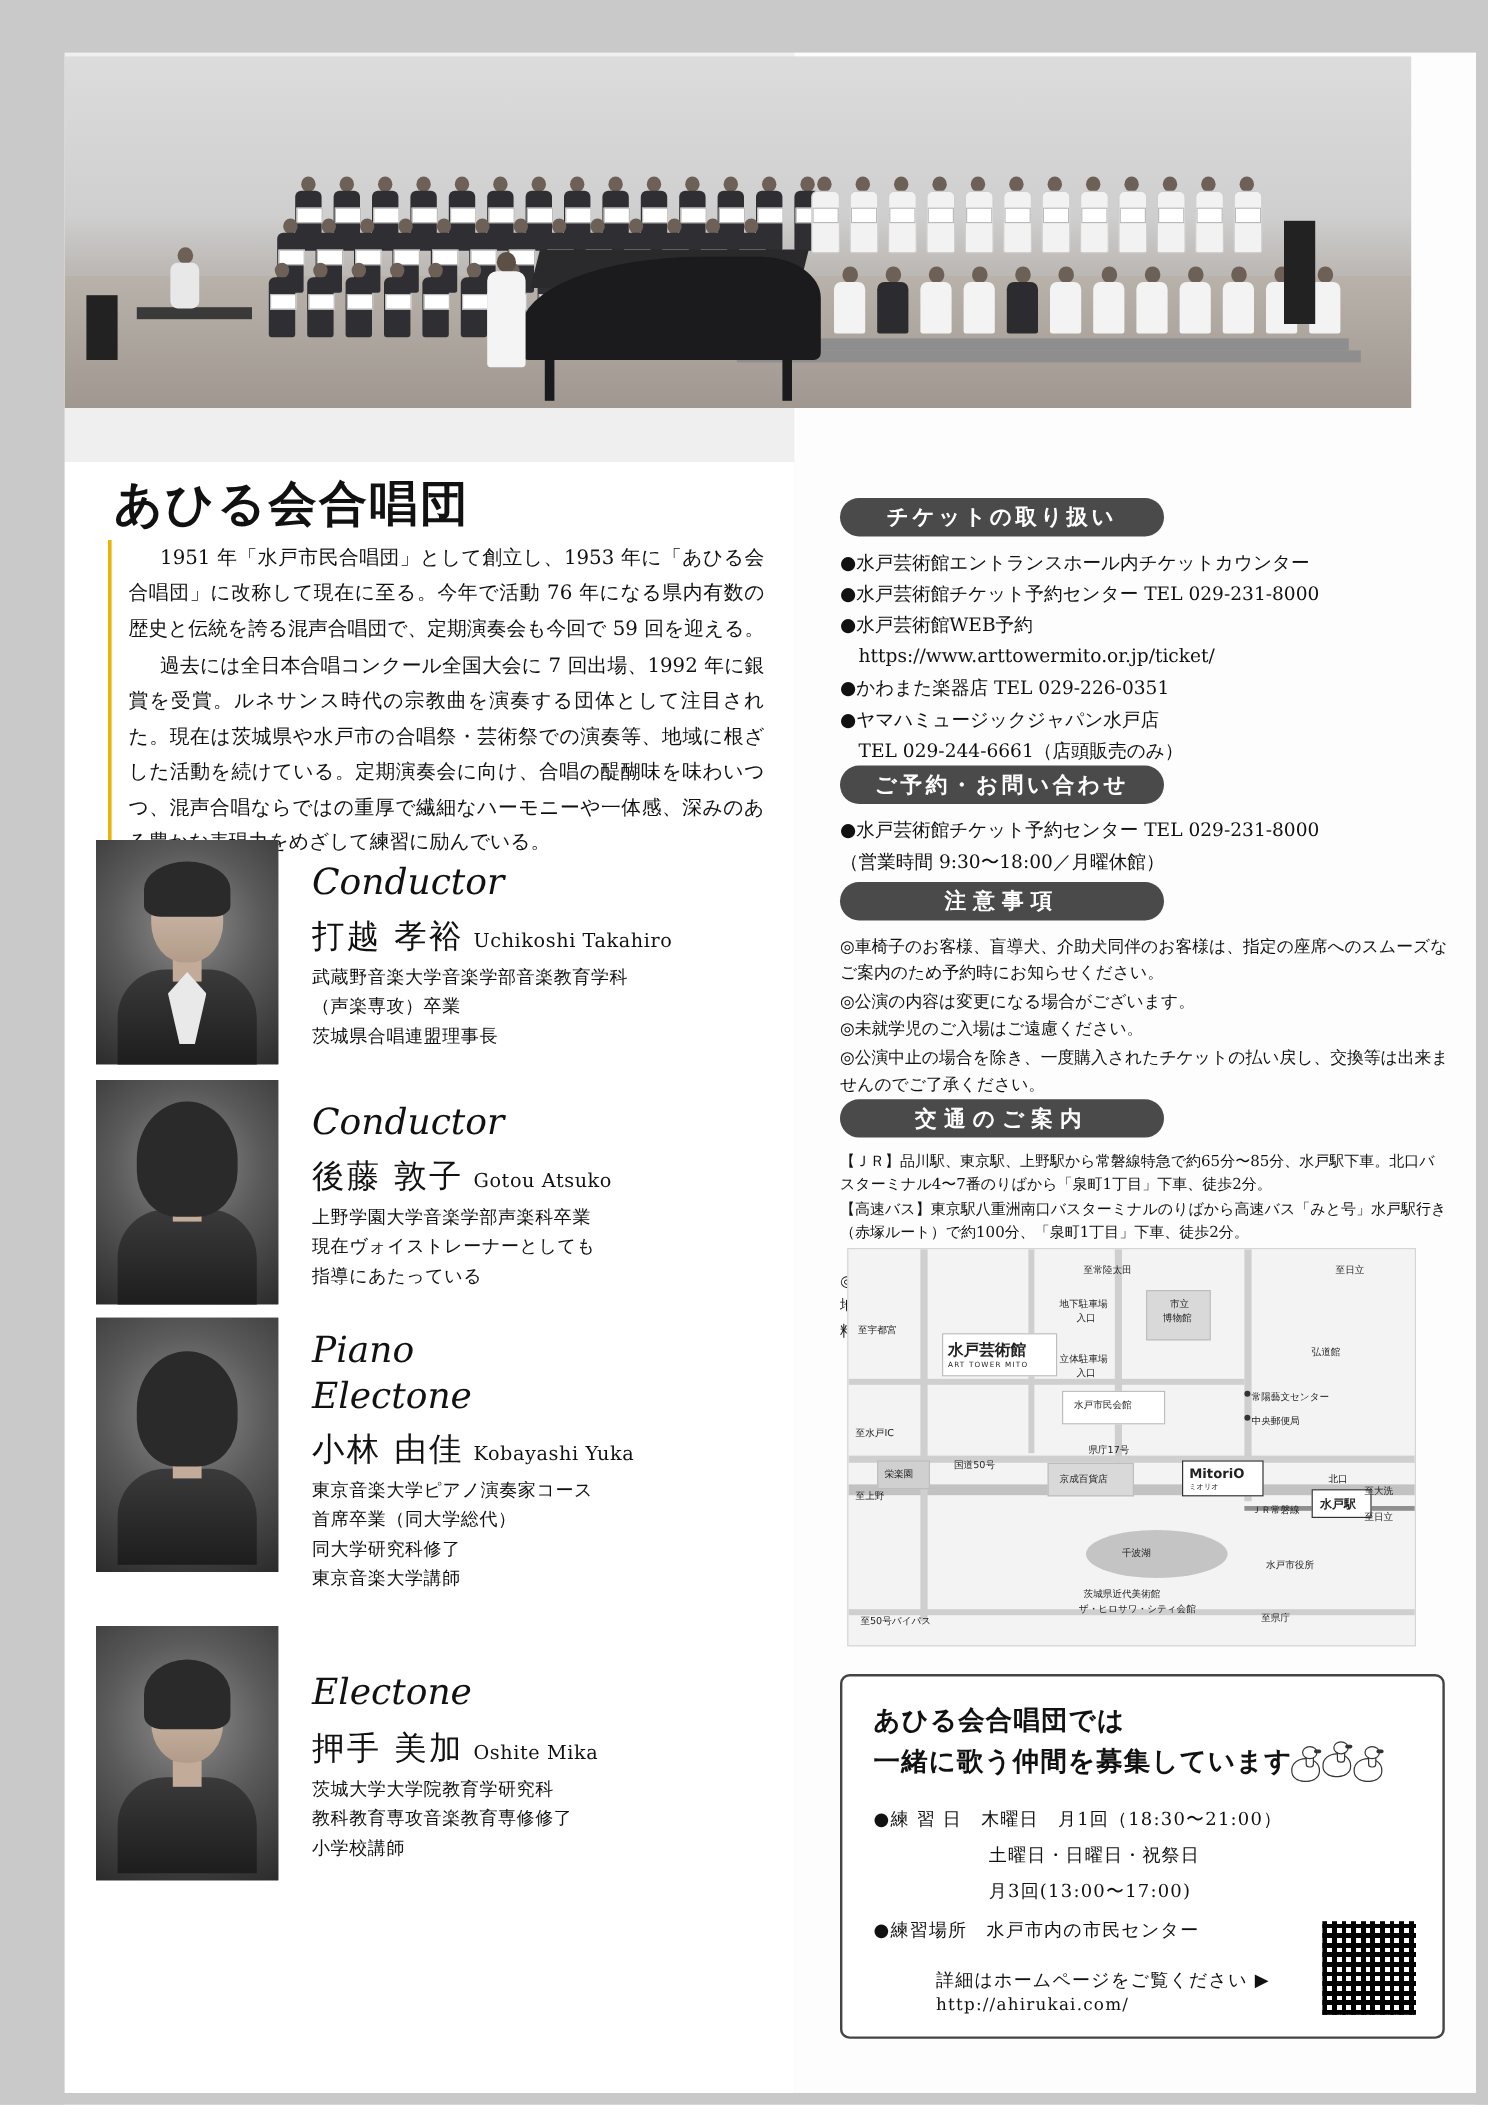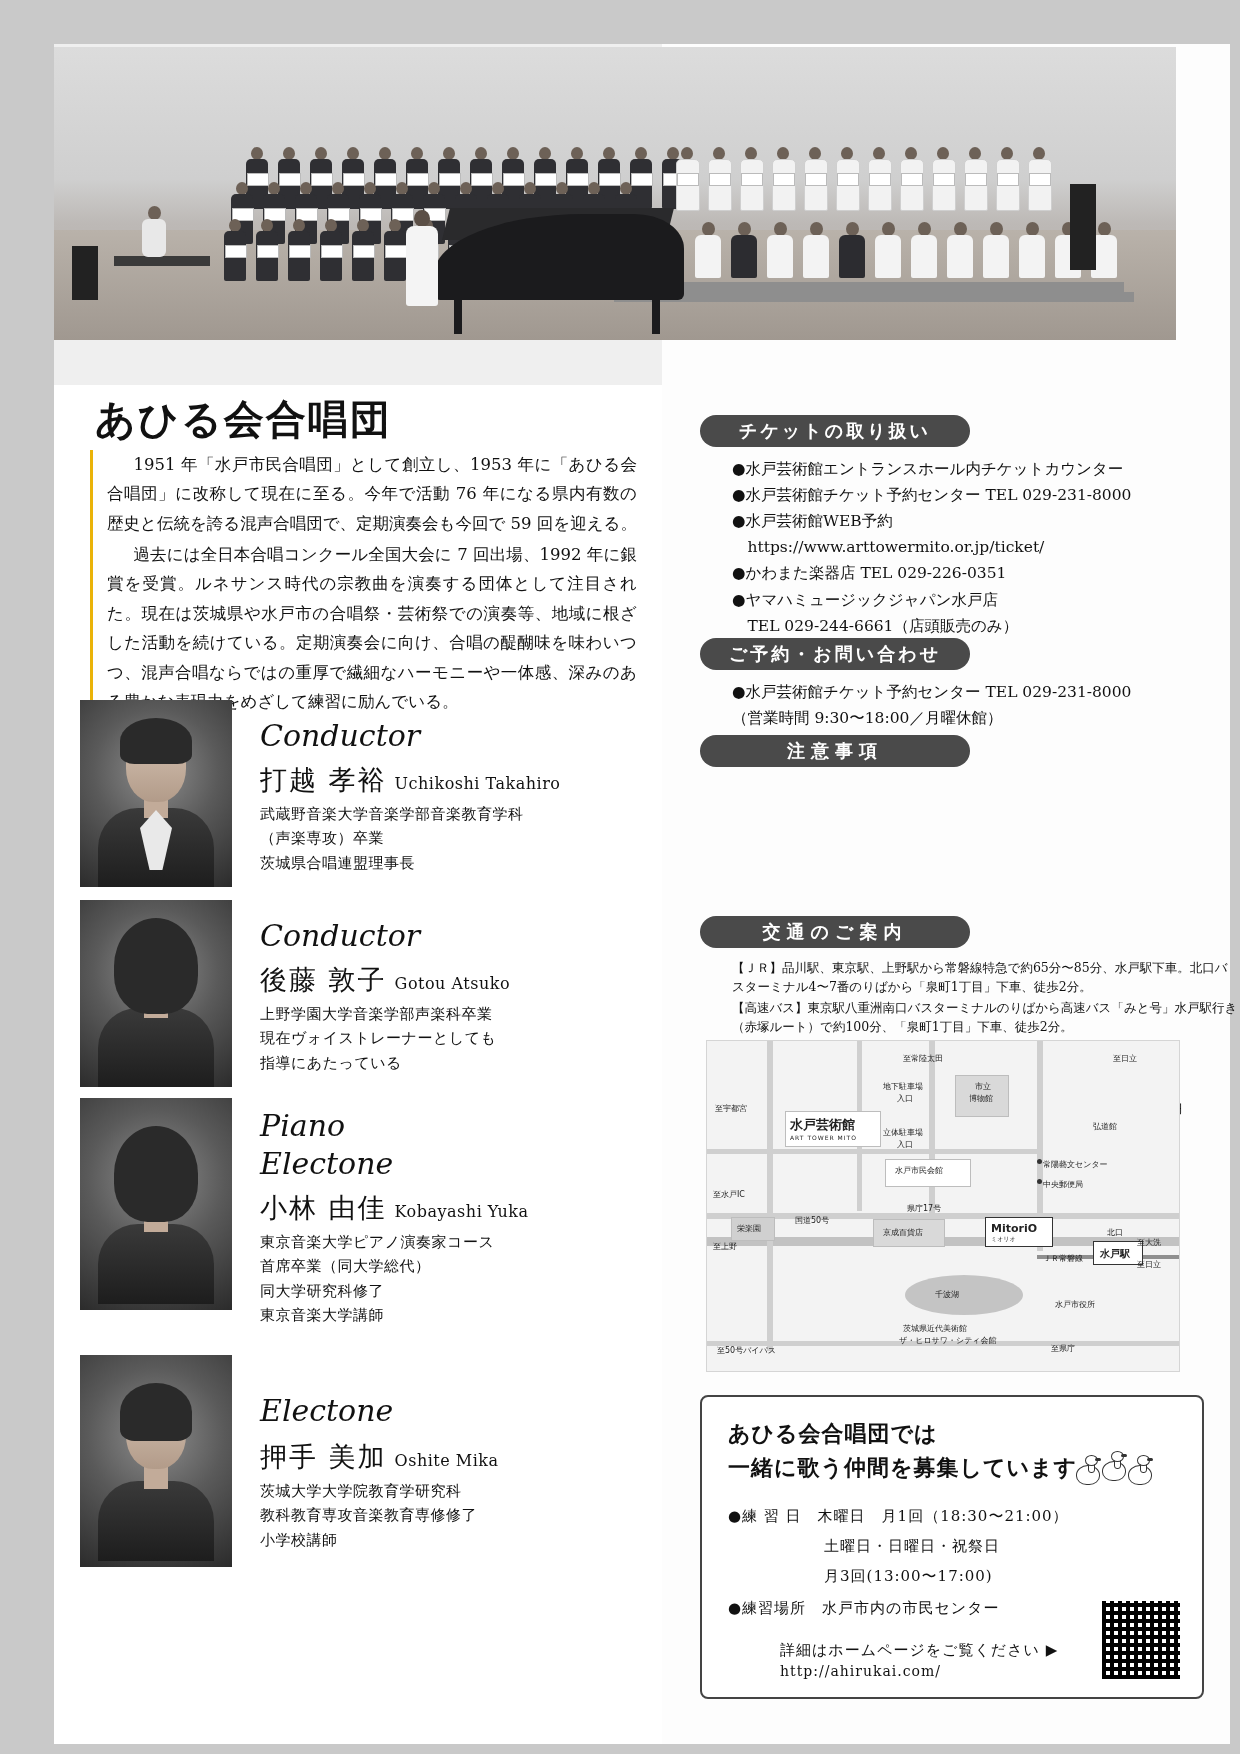--- a/index.html
+++ b/index.html
@@ -106,21 +106,21 @@
   }
   .pill{
     position:absolute;left:700px;width:270px;height:32px;border-radius:16px;
     background:#4a4a4a;color:#fff;
     font-family:"DejaVu Serif",serif;font-size:18px;font-weight:bold;letter-spacing:3px;
     display:flex;align-items:center;justify-content:center;
   }
   .pill.center{letter-spacing:6px;}
   .rbody{
     position:absolute;left:700px;width:508px;
-    font-family:"DejaVu Serif",serif;font-size:15.5px;line-height:1.62;color:#111;margin-left:32px;
+    font-family:"DejaVu Serif",serif;font-size:15.5px;line-height:1.62;color:#111;
   }
   .rbody .li{margin-bottom:1px;}
   .rbody.small{font-size:14px;line-height:1.6;}
 
   
   .map{
     position:absolute;left:706px;top:1040px;width:472px;height:330px;
     background:#f3f3f3;border:1px solid #d5d5d5;overflow:hidden;
     font-family:"DejaVu Sans",sans-serif;font-size:8px;color:#222;
   }
@@ -611,20 +611,26 @@
     <div class="li">　TEL 029-244-6661（店頭販売のみ）</div>
   </div>
 
   <div class="pill" style="top:638px;">ご予約・お問い合わせ</div>
   <div class="rbody" style="top:680px;">
     <div class="li">●水戸芸術館チケット予約センター TEL 029-231-8000</div>
     <div class="li">（営業時間 9:30〜18:00／月曜休館）</div>
   </div>
 
   <div class="pill center" style="top:735px;">注意事項</div>
+  <div class="rbody small" style="top:778px;">
+    <div class="li">◎車椅子のお客様、盲導犬、介助犬同伴のお客様は、指定の座席へのスムーズなご案内のため予約時にお知らせください。</div>
+    <div class="li">◎公演の内容は変更になる場合がございます。</div>
+    <div class="li">◎未就学児のご入場はご遠慮ください。</div>
+    <div class="li">◎公演中止の場合を除き、一度購入されたチケットの払い戻し、交換等は出来ませんのでご了承ください。</div>
+  </div>
 
   <div class="pill center" style="top:916px;">交通のご案内</div>
   <div class="rbody" style="top:958px;font-size:12.5px;line-height:1.55;">
     <div class="li">【ＪＲ】品川駅、東京駅、上野駅から常磐線特急で約65分〜85分、水戸駅下車。北口バスターミナル4〜7番のりばから「泉町1丁目」下車、徒歩2分。</div>
     <div class="li">【高速バス】東京駅八重洲南口バスターミナルのりばから高速バス「みと号」水戸駅行き（赤塚ルート）で約100分、「泉町1丁目」下車、徒歩2分。</div>
     <div class="li">【お車】常磐自動車道水戸ICから国道50号線を水戸市街地方面へ約20分。</div>
     <div class="li">◎市営五軒町駐車場があります。</div>
     <div class="li">地下駐車場(217台)7:00〜23:00　立体駐車場(283台)24時間</div>
     <div class="li">料金:30分まで無料、1時間まで200円、以降30分ごとに100円、1日上限700円</div>
   </div>

